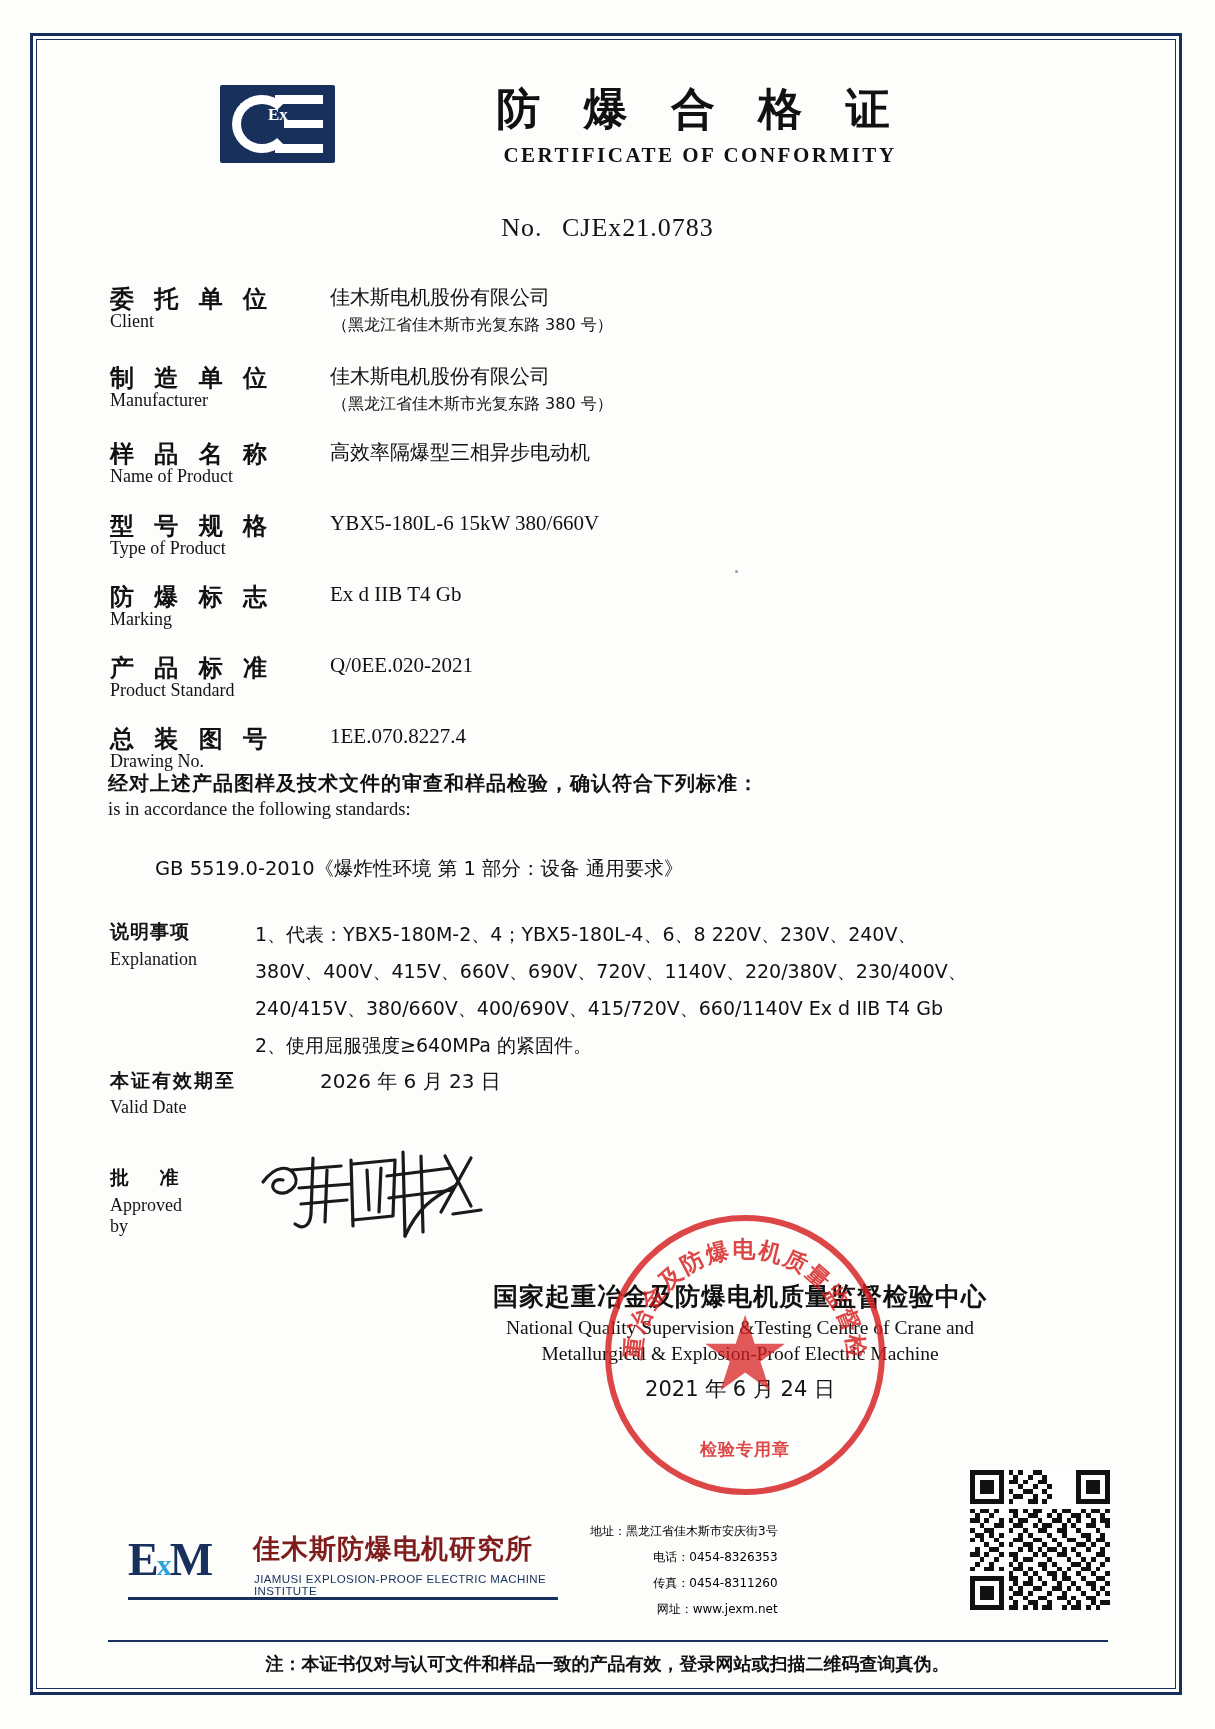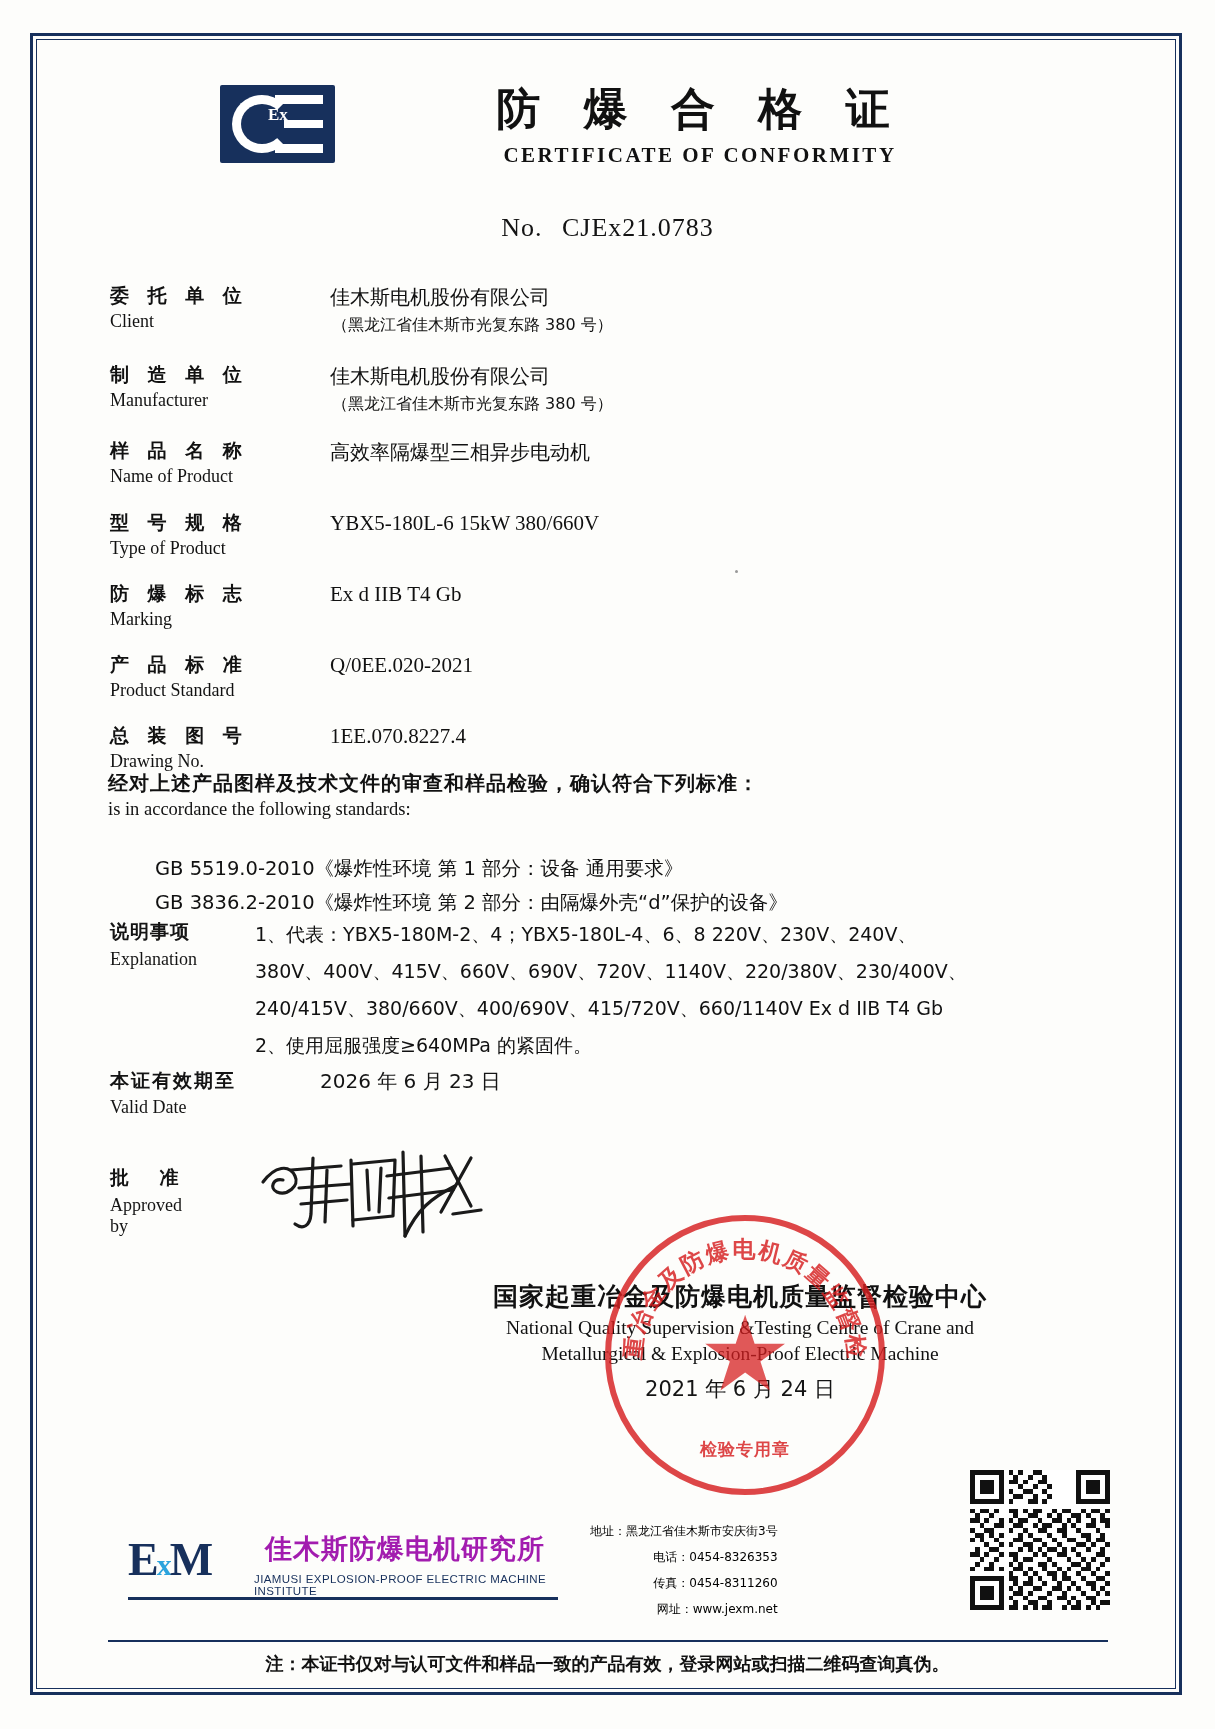--- a/index.html
+++ b/index.html
@@ -129,21 +129,21 @@
     position: absolute;
     left: 110px;
     width: 1000px;
   }
   .field .label-cn {
     position: absolute;
     left: 0; top: 0;
     width: 200px;
     font-family: "DejaVu Sans", sans-serif;
     font-weight: bold;
-    font-size: 19px;
+    font-size: 24px;
     letter-spacing: 6px;
     color: #111;
   }
   .field .label-en {
     position: absolute;
     left: 0; top: 28px;
     width: 215px;
     font-family: "Liberation Serif", serif;
     font-size: 18px;
     color: #111;
@@ -363,23 +363,22 @@
   .footer-logo .exm-mark .x {
     color: #2ba3dd;
     font-size: 30px;
   }
   .footer-logo .inst-cn {
     position: absolute;
     left: 125px; top: 6px;
     font-family: "DejaVu Sans", sans-serif;
     font-weight: bold;
     font-size: 27px;
-    color: #a21caf;
+    color: #7f1d1d;
     letter-spacing: 1px;
-    margin-left: 12px;
   }
   .footer-logo .inst-en {
     position: absolute;
     left: 126px; top: 48px;
     font-family: "Liberation Sans", sans-serif;
     font-size: 11.5px;
     color: #17305c;
     letter-spacing: 0.4px;
   }
   .footer-logo .rule {
@@ -496,21 +495,20 @@
     <div class="value-en">1EE.070.8227.4</div>
   </div>
 
   <div class="watermark-dot"></div>
 
   <div class="examine">
     <div class="cn">经对上述产品图样及技术文件的审查和样品检验，确认符合下列标准：</div>
     <div class="en2">is in accordance the following standards:</div>
   </div>
   <div class="std" style="top:855px">GB 5519.0-2010《爆炸性环境  第 1 部分：设备  通用要求》</div>
-  <div class="std" style="top:889px">GB 3836.2-2010《爆炸性环境  第 2 部分：由隔爆外壳“d”保护的设备》</div>
 
   <div class="explanation-label-cn">说明事项</div>
   <div class="explanation-label-en">Explanation</div>
   <div class="explanation-lines">
     <div>1、代表：YBX5-180M-2、4；YBX5-180L-4、6、8   220V、230V、240V、</div>
     <div>380V、400V、415V、660V、690V、720V、1140V、220/380V、230/400V、</div>
     <div>240/415V、380/660V、400/690V、415/720V、660/1140V   Ex d IIB T4 Gb</div>
     <div>2、使用屈服强度≥640MPa 的紧固件。</div>
   </div>
 

